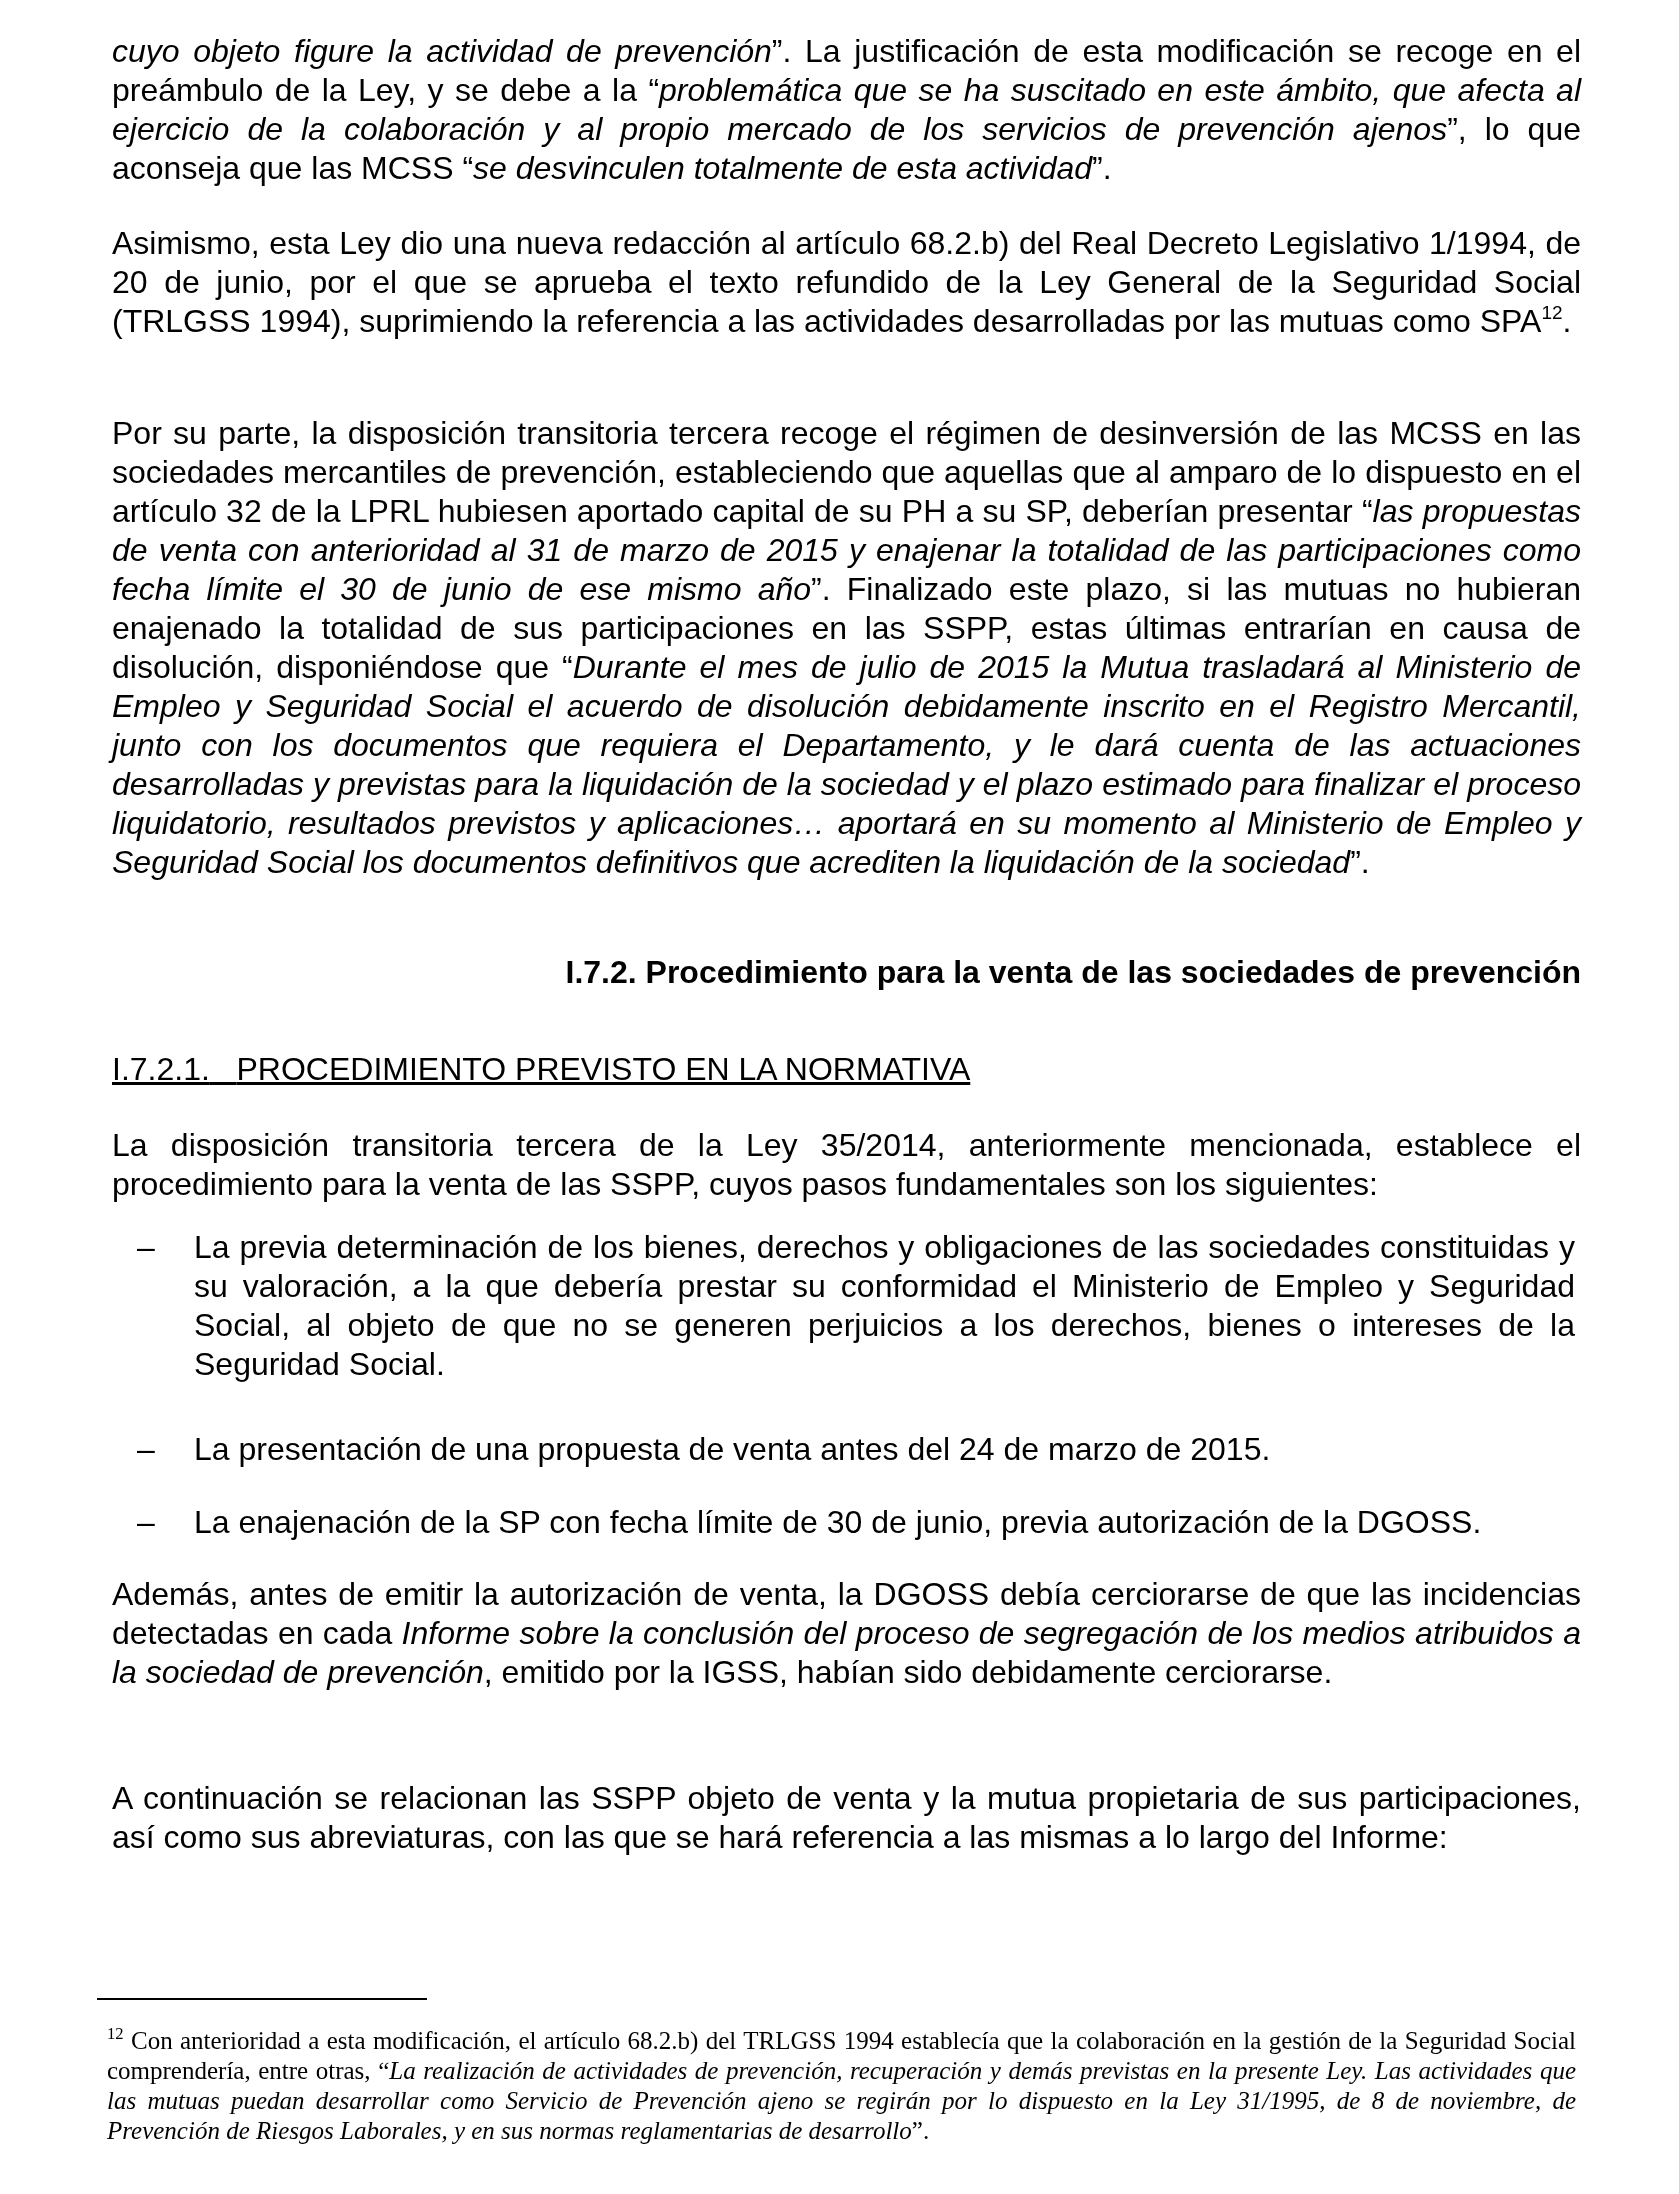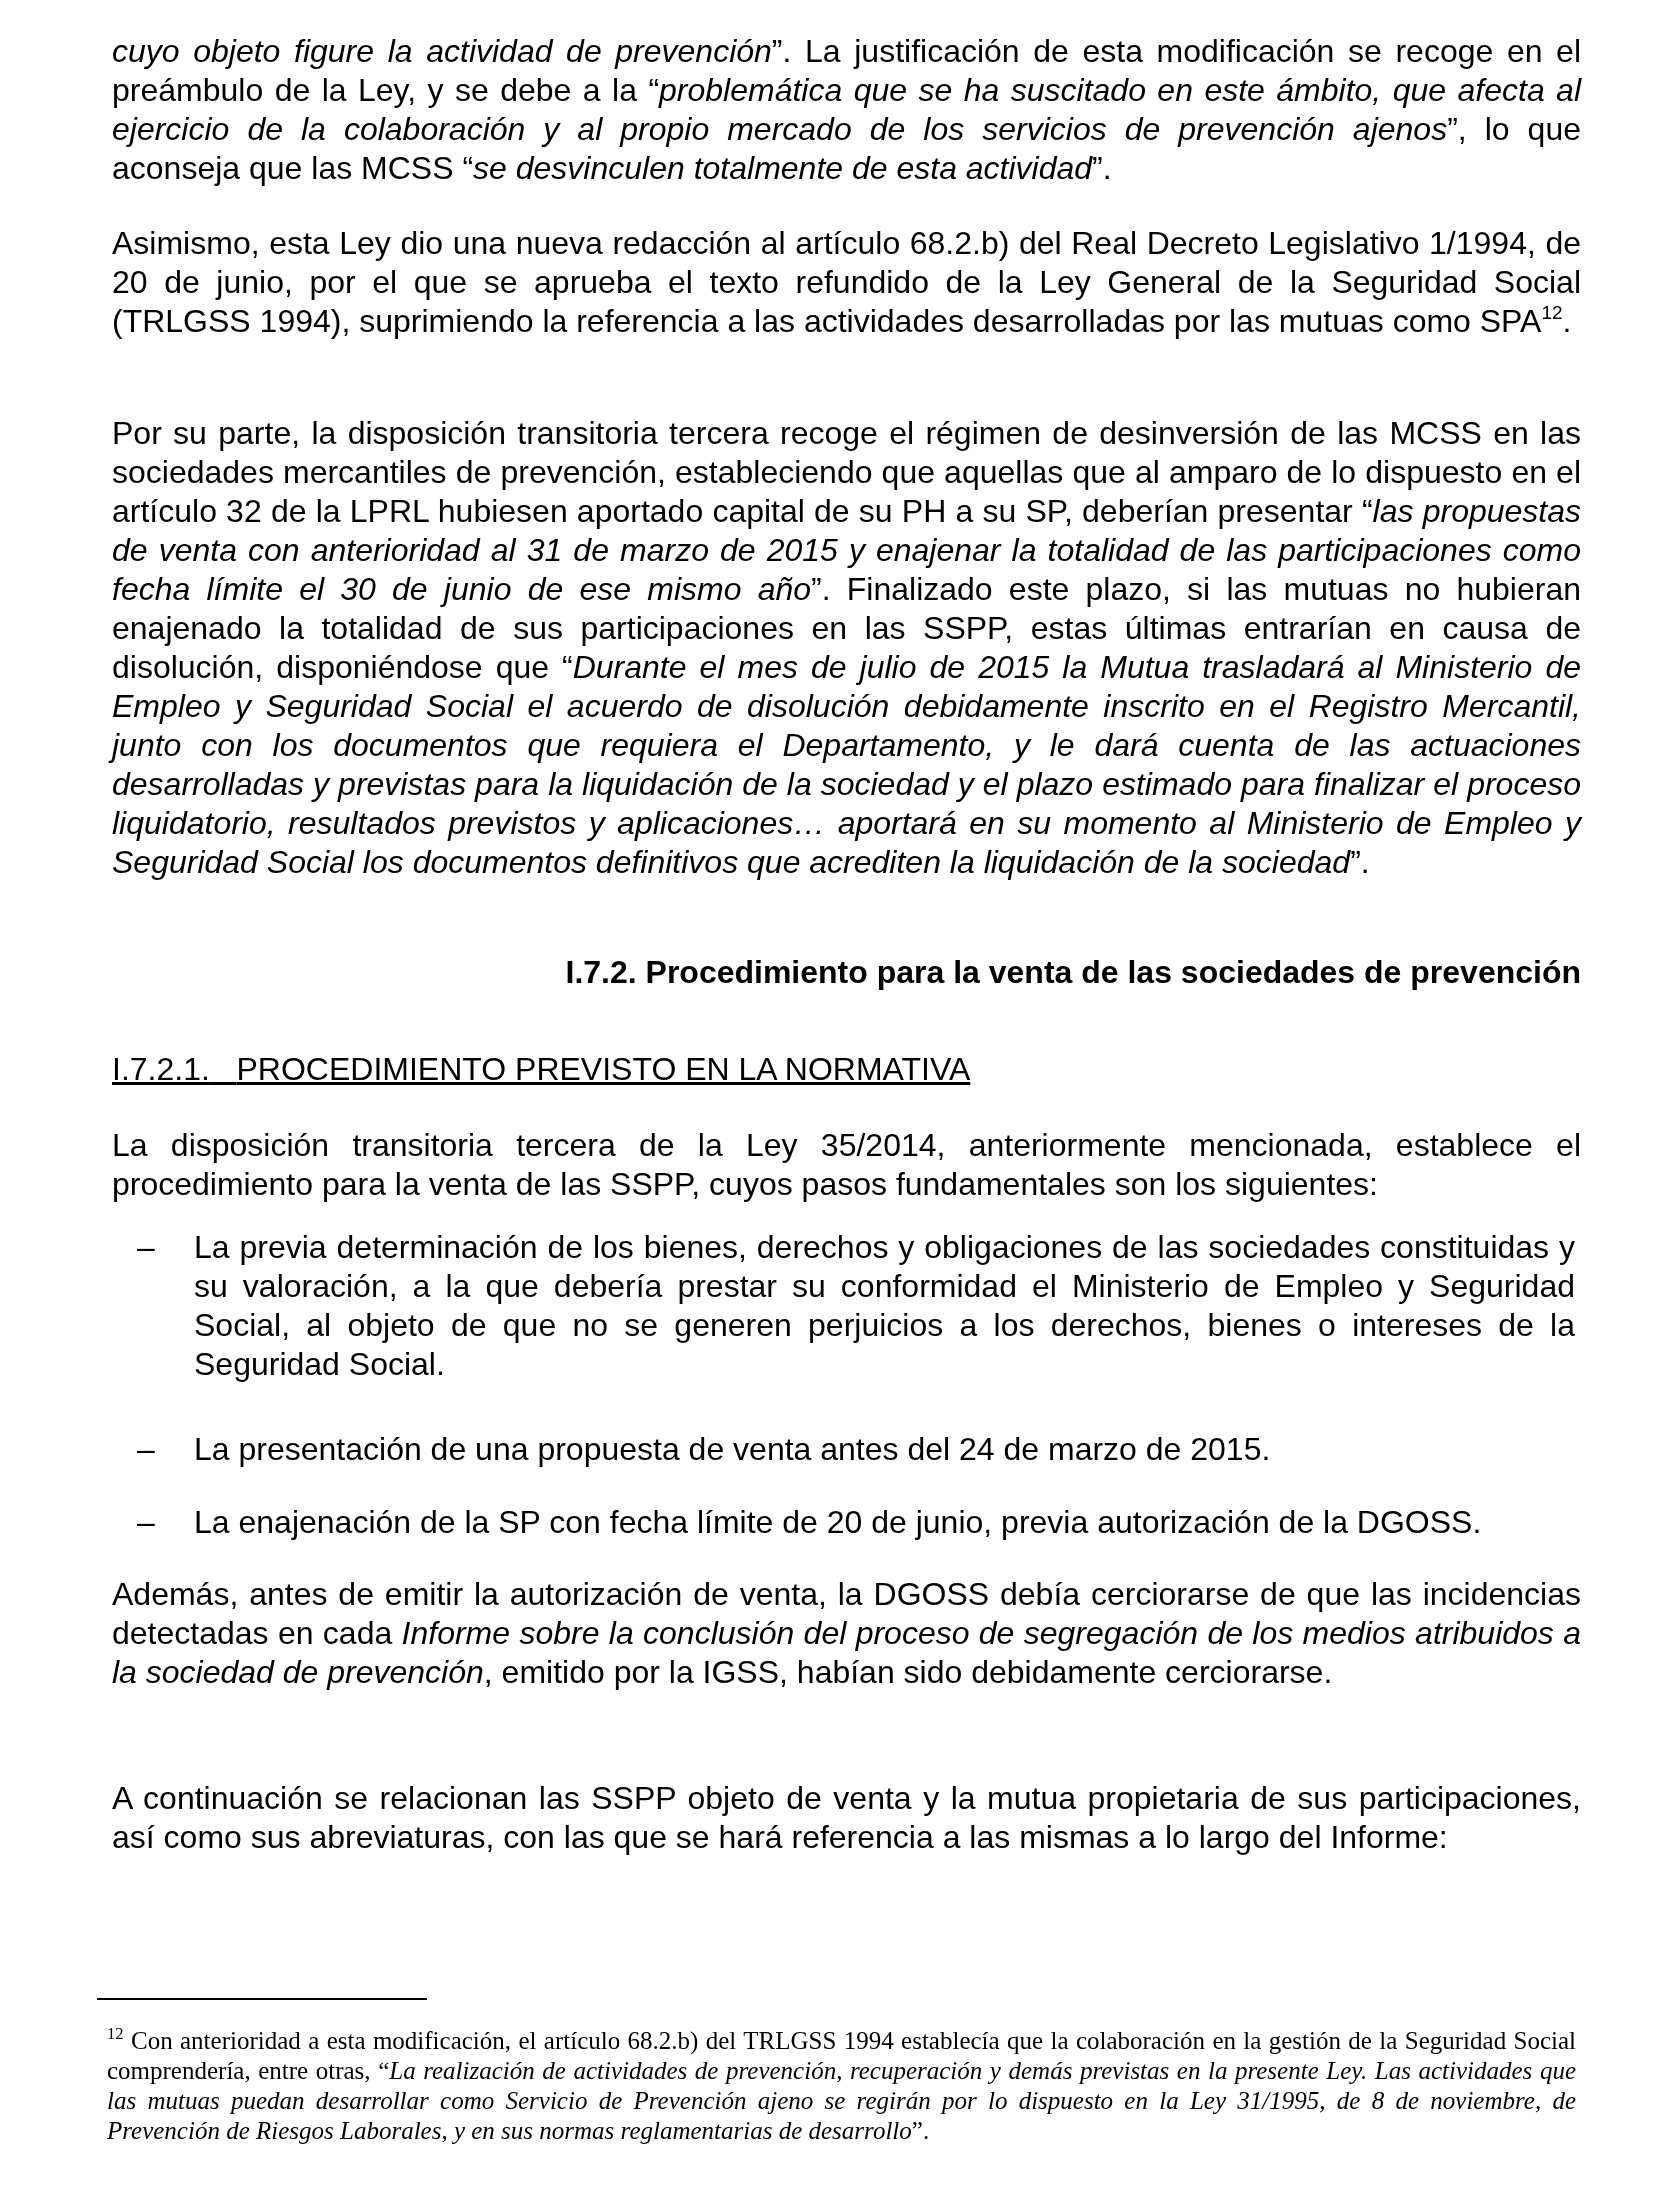--- a/index.html
+++ b/index.html
@@ -56,21 +56,21 @@
   <span class="btext">La previa determinación de los bienes, derechos y obligaciones de las sociedades constituidas y su valoración, a la que debería prestar su conformidad el Ministerio de Empleo y Seguridad Social, al objeto de que no se generen perjuicios a los derechos, bienes o intereses de la Seguridad Social.</span>
 </div>
 
 <div class="bullet" style="top:1430px;">
   <span class="dash">–</span>
   <span class="btext">La presentación de una propuesta de venta antes del 24 de marzo de 2015.</span>
 </div>
 
 <div class="bullet" style="top:1503px;">
   <span class="dash">–</span>
-  <span class="btext">La enajenación de la SP con fecha límite de 20 de junio, previa autorización de la DGOSS.</span>
+  <span class="btext">La enajenación de la SP con fecha límite de 30 de junio, previa autorización de la DGOSS.</span>
 </div>
 
 <p class="blk" style="top:1575px;"><span>Además, antes de emitir la autorización de venta, la DGOSS debía cerciorarse de que las incidencias detectadas en cada </span><i>Informe sobre la conclusión del proceso de segregación de los medios atribuidos a la sociedad de prevención</i><span>, emitido por la IGSS, habían sido debidamente cerciorarse.</span></p>
 
 <p class="blk" style="top:1779px;">A continuación se relacionan las SSPP objeto de venta y la mutua propietaria de sus participaciones, así como sus abreviaturas, con las que se hará referencia a las mismas a lo largo del Informe:</p>
 
 <div class="fn-rule"></div>
 
 <p class="footnote"><sup>12</sup><span> Con anterioridad a esta modificación, el artículo 68.2.b) del TRLGSS 1994 establecía que la colaboración en la gestión de la Seguridad Social comprendería, entre otras, “</span><i>La realización de actividades de prevención, recuperación y demás previstas en la presente Ley. Las actividades que las mutuas puedan desarrollar como Servicio de Prevención ajeno se regirán por lo dispuesto en la Ley 31/1995, de 8 de noviembre, de Prevención de Riesgos Laborales, y en sus normas reglamentarias de desarrollo</i><span>”.</span></p>
 

